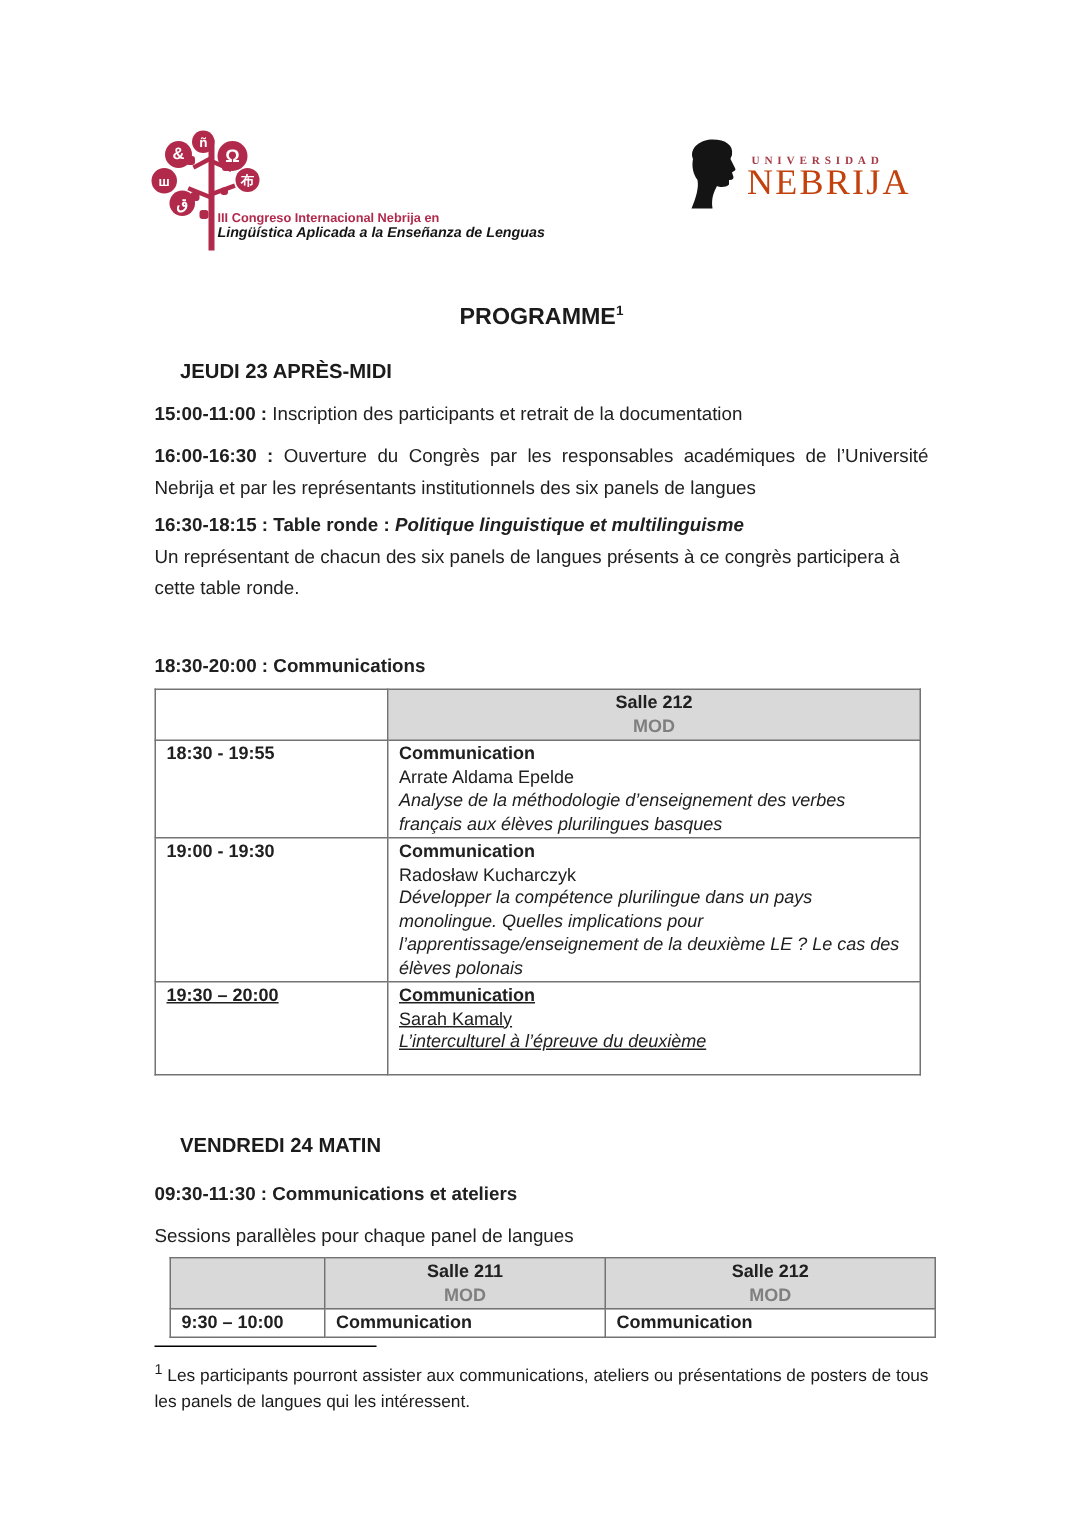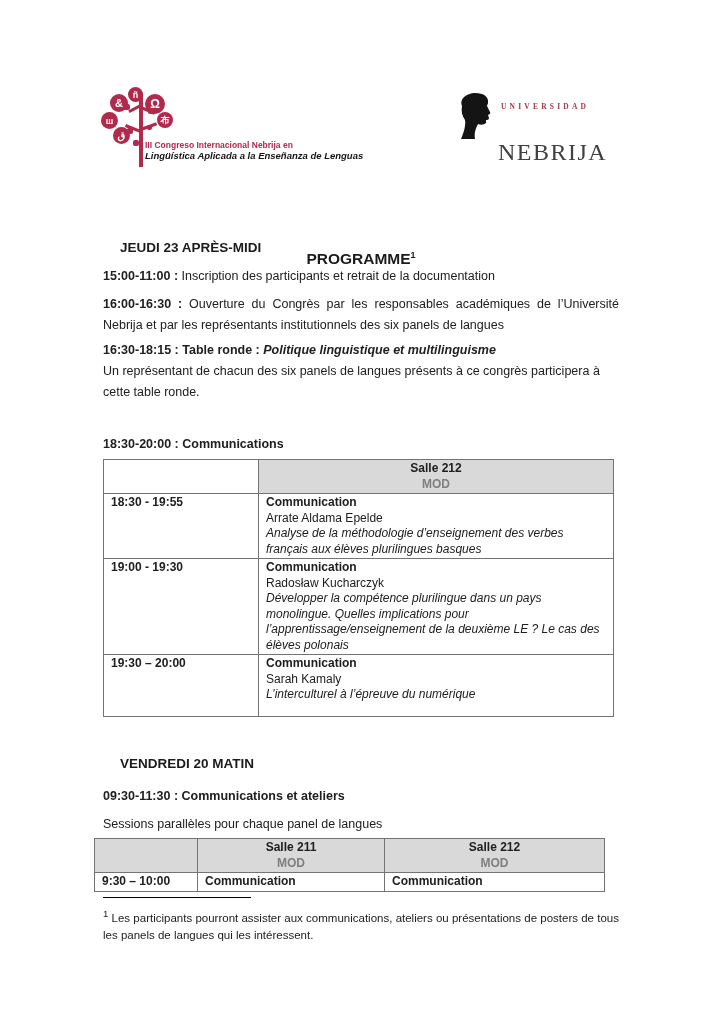--- a/index.html
+++ b/index.html
@@ -17,40 +17,40 @@
     position:absolute; border-radius:50%; background:#b12a4c; color:#fff;
     display:flex; align-items:center; justify-content:center; font-weight:bold;
   }
   .tree-trunk { position:absolute; background:#b12a4c; }
   .tree-node { position:absolute; background:#b12a4c; border-radius:2px; }
   .congress-line1 { position:absolute; left:47px; top:55px; font-size:8.5px; font-weight:bold; color:#b12a4c; white-space:nowrap; }
   .congress-line2 { position:absolute; left:47px; top:65px; font-size:9.5px; font-weight:bold; color:#141414; white-space:nowrap;font-style:italic; }
 
   .logo-nebrija { left:456px; top:90px; width:150px; height:55px; }
   .nebrija-univ { position:absolute; left:45px; top:12px; font-family:"Liberation Serif", serif; font-size:7.5px; letter-spacing:3.2px; color:#a63a45; font-weight:bold; white-space:nowrap; }
-  .nebrija-name { position:absolute; left:42px; top:19px; font-family:"Liberation Serif", serif; font-size:24px; letter-spacing:1.5px; color:#404040; white-space:nowrap;margin-top:30px; }
+  .nebrija-name { position:absolute; left:42px; top:19px; font-family:"Liberation Serif", serif; font-size:24px; letter-spacing:1.5px; color:#c2410c; white-space:nowrap; }
 
   
   .doc-title { text-align:center; font-size:15.5px; font-weight:bold; color:#1b1b1b; }
   .doc-title sup { font-size:9px; }
   .sec-heading { font-size:13.5px; font-weight:bold; color:#1b1b1b;margin-left:17px; }
   .line { font-size:12.5px; line-height:21px; text-align:justify; }
   .b { font-weight:bold; }
   .i { font-style:italic; }
 
   
   table.sched { border-collapse:collapse; width:510px; table-layout:fixed; font-size:12px; line-height:15.5px; border:1.5px solid #000; }
   table.sched td { border:1px solid #737373; padding:1px 7px; vertical-align:top; }
   td.hd { background:#d9d9d9; text-align:center; font-weight:bold; }
   td.hd .mod { color:#7f7f7f; }
   td.hd-empty { background:#ffffff; }
   td.time { font-weight:bold; }
   .cell-type { font-weight:bold; }
   .cell-title { font-style:italic; }
-  tr.tall td { padding-bottom:13px; }
+  tr.tall td { padding-bottom:13px;text-decoration:underline; }
 
   
   .fn-rule { width:148px; border-top:1px solid #000; height:0; }
   .fn-text { margin-top:7px; font-size:11.5px; line-height:17.5px; text-align:justify; color:#1b1b1b; }
 </style>
 </head>
 <body>
 
 <div class="page">
 
@@ -76,21 +76,21 @@
   </div>
 
   <div class="abs logo-nebrija">
     <svg viewBox="0 0 36 48" width="36" height="48" style="position:absolute; left:2px; top:2px;">
       <path d="M4 14 C1 6 10 1 17 1 C26 1 31 5 30 11 C30 12 29 13 29 14 L32 20 C33 22 31 22 30 23 L31 26 C31 28 29 28 28 28 L28 31 C26 33 22 33 20 32 C18 36 16 40 17 47 L3 47 C6 40 8 33 7 28 C4 24 3 19 4 14 Z" fill="#141414"></path>
     </svg>
     <div class="nebrija-univ">UNIVERSIDAD</div>
     <div class="nebrija-name">NEBRIJA</div>
   </div>
 
-  <div class="abs cx doc-title" style="top:202px;margin-top:48px;"><span>PROGRAMME</span><sup>1</sup></div>
+  <div class="abs cx doc-title" style="top:202px;"><span>PROGRAMME</span><sup>1</sup></div>
 
   <div class="abs cx sec-heading" style="top:240px;">JEUDI 23 APRÈS-MIDI</div>
 
   <div class="abs cx line" style="top:266px;">
     <span class="b">15:00-11:00 :</span>
     <span>Inscription des participants et retrait de la documentation</span>
   </div>
 
   <div class="abs cx line" style="top:294px;">
     <span class="b">16:00-16:30 :</span>
@@ -139,36 +139,36 @@
         <div class="cell-type">Communication</div>
         <div>Radosław Kucharczyk</div>
         <div class="cell-title">Développer la compétence plurilingue dans un pays monolingue. Quelles implications pour l’apprentissage/enseignement de la deuxième LE ? Le cas des élèves polonais</div>
       </td>
     </tr>
     <tr class="tall">
       <td class="time">19:30 – 20:00</td>
       <td>
         <div class="cell-type">Communication</div>
         <div>Sarah Kamaly</div>
-        <div class="cell-title">L’interculturel à l’épreuve du numérique</div>
+        <div class="cell-title">L’interculturel à l’épreuve du deuxième</div>
       </td>
     </tr>
   </tbody>
     </table>
 
-  <div class="abs cx sec-heading" style="top:756px;">VENDREDI 20 MATIN</div>
+  <div class="abs cx sec-heading" style="top:756px;">VENDREDI 24 MATIN</div>
 
   <div class="abs cx line" style="top:786px;">
     <span class="b">09:30-11:30 :</span>
     <span class="b">Communications et ateliers</span>
   </div>
 
   <div class="abs cx line" style="top:814px;">Sessions parallèles pour chaque panel de langues</div>
 
-  <table class="sched abs" style="left:94px; top:838px;padding-left:14px;">
+  <table class="sched abs" style="left:113px; top:838px;padding-left:14px;">
     <colgroup>
         <col style="width:103px">
         <col style="width:187px">
         <col style="width:220px">
       </colgroup>
     <tbody>
         <tr>
       <td class="hd"></td>
       <td class="hd">
         <div>Salle 211</div>

